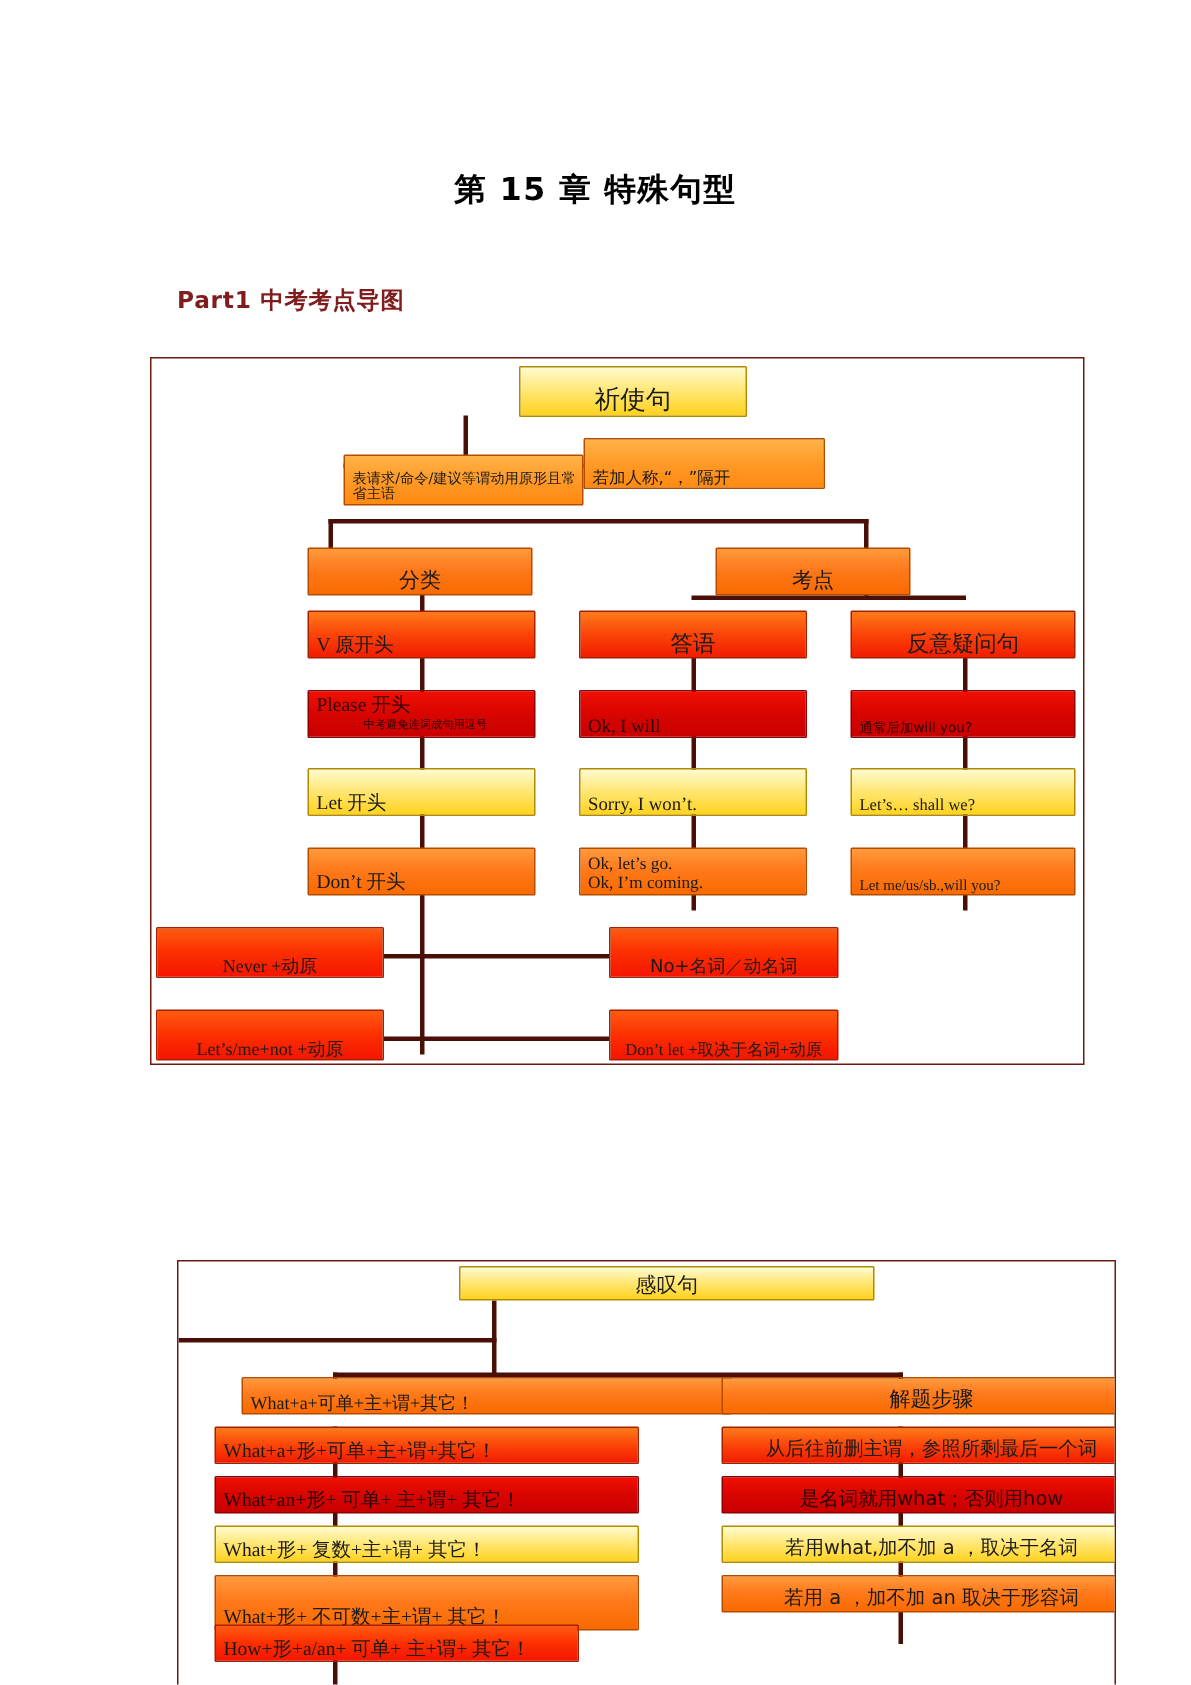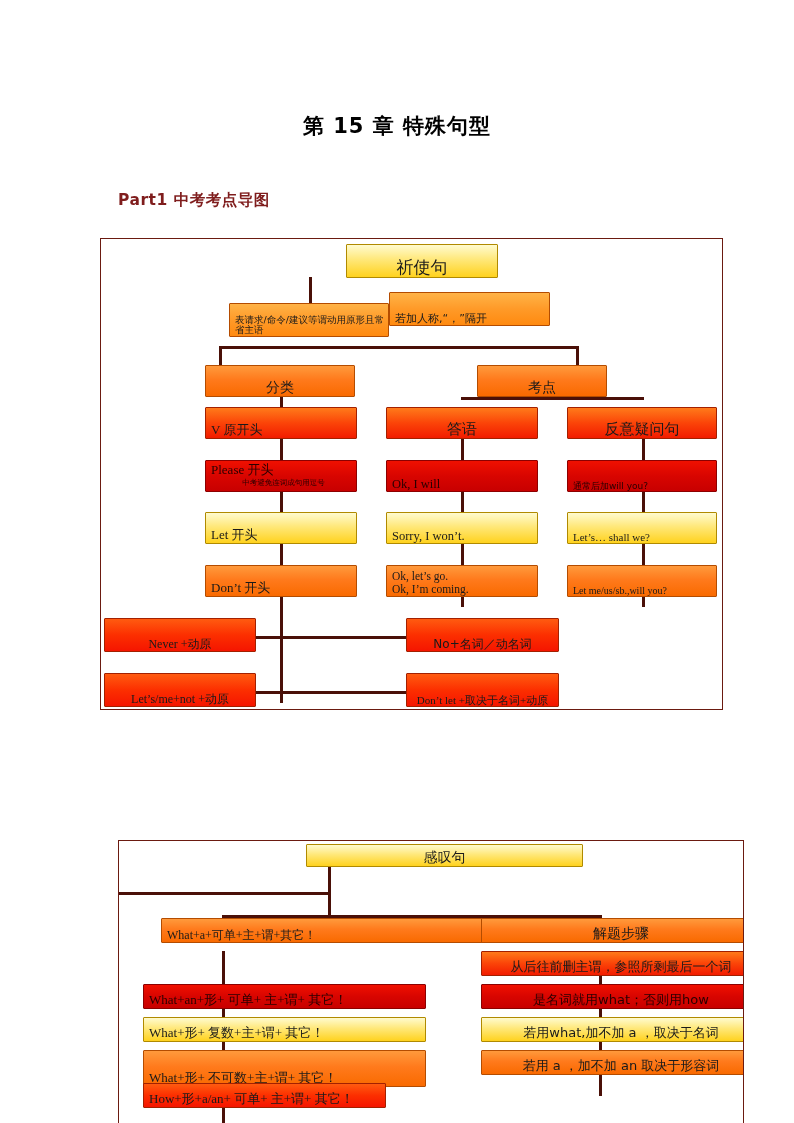--- a/index.html
+++ b/index.html
@@ -183,20 +183,23 @@
     <div class="ln lv" style="left:480px;top:110px;height:145px;"></div>
 
     <div class="node ctr f-yellow cjk" style="left:187px;top:3px;width:277px;height:23px;font-size:14px;">
       <span class="txt">感叹句</span>
     </div>
 
 
     <div class="node lft f-orange" style="left:24px;top:77px;width:327px;height:25px;font-size:12px;margin-left:18px;">
       <span class="txt">What+a+可单+主+谓+其它！</span>
     </div>
+    <div class="node lft f-ored" style="left:24px;top:110px;width:283px;height:25px;font-size:13px;">
+      <span class="txt">What+a+形+可单+主+谓+其它！</span>
+    </div>
     <div class="node lft f-red" style="left:24px;top:143px;width:283px;height:25px;font-size:13px;">
       <span class="txt">What+an+形+ 可单+ 主+谓+ 其它！</span>
     </div>
     <div class="node lft f-yellow" style="left:24px;top:176px;width:283px;height:25px;font-size:13px;">
       <span class="txt">What+形+ 复数+主+谓+ 其它！</span>
     </div>
     <div class="node lft f-orange" style="left:24px;top:209px;width:283px;height:37px;font-size:13px;">
       <span class="txt">What+形+ 不可数+主+谓+ 其它！</span>
     </div>
     <div class="node lft f-redbr" style="left:24px;top:242px;width:243px;height:25px;font-size:13px;">

